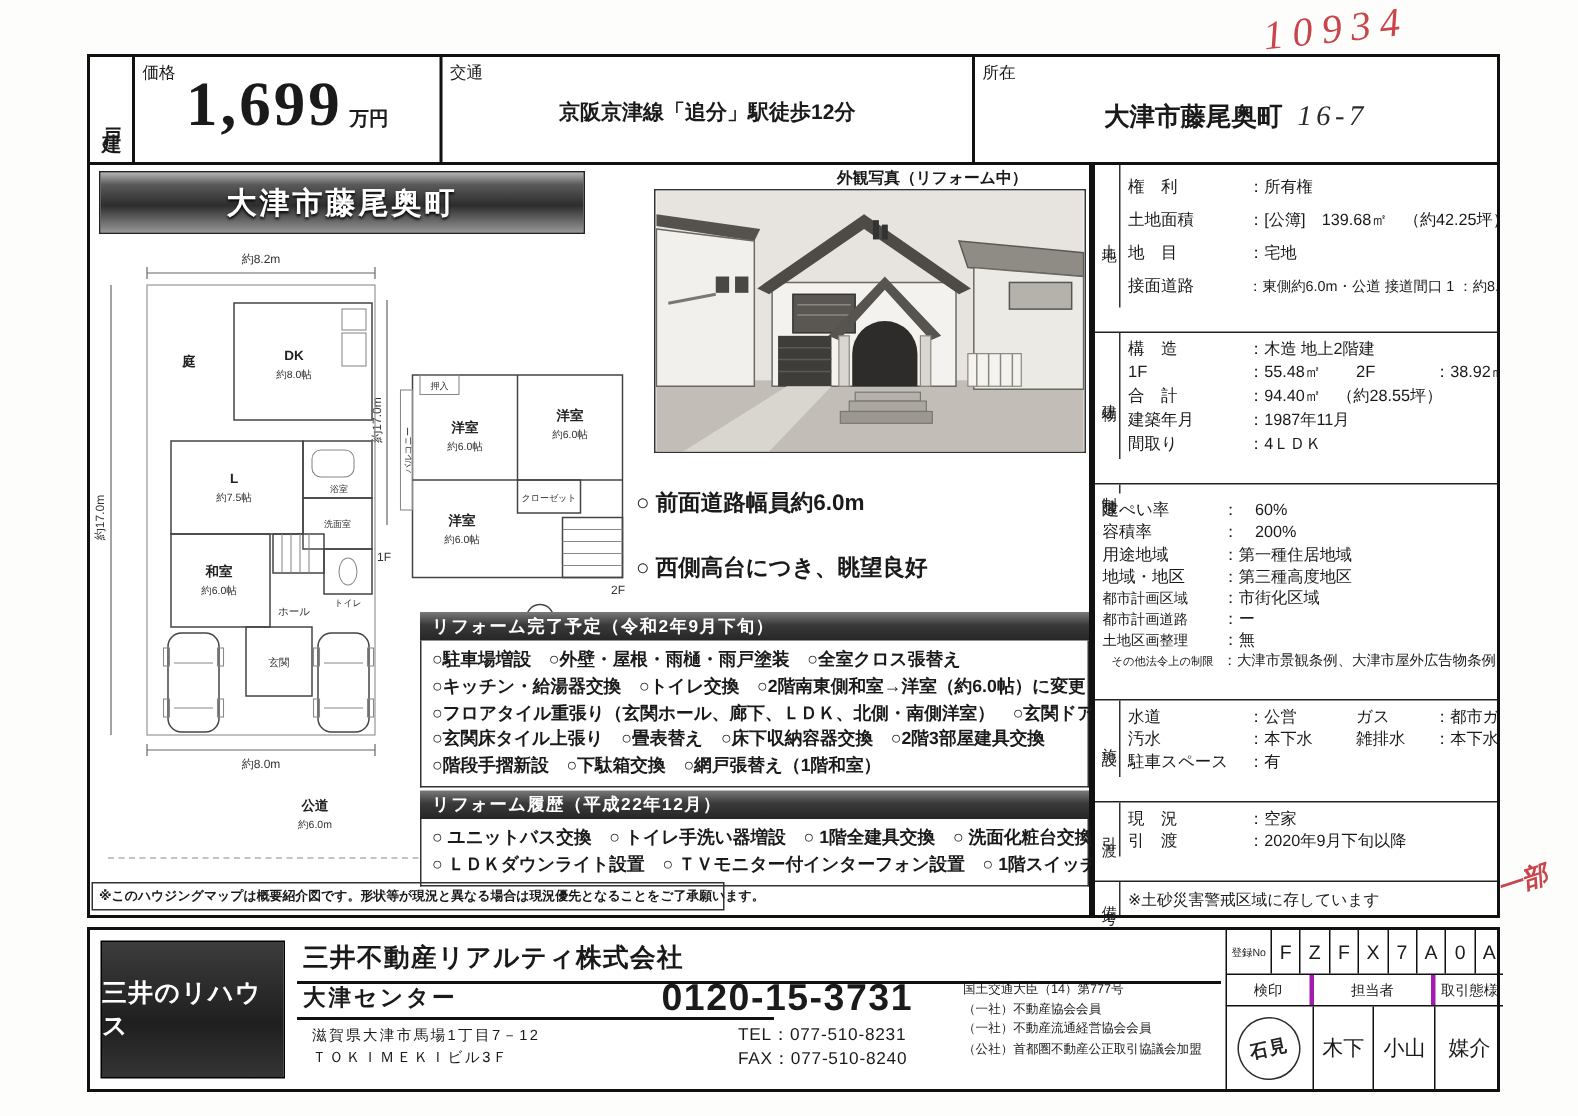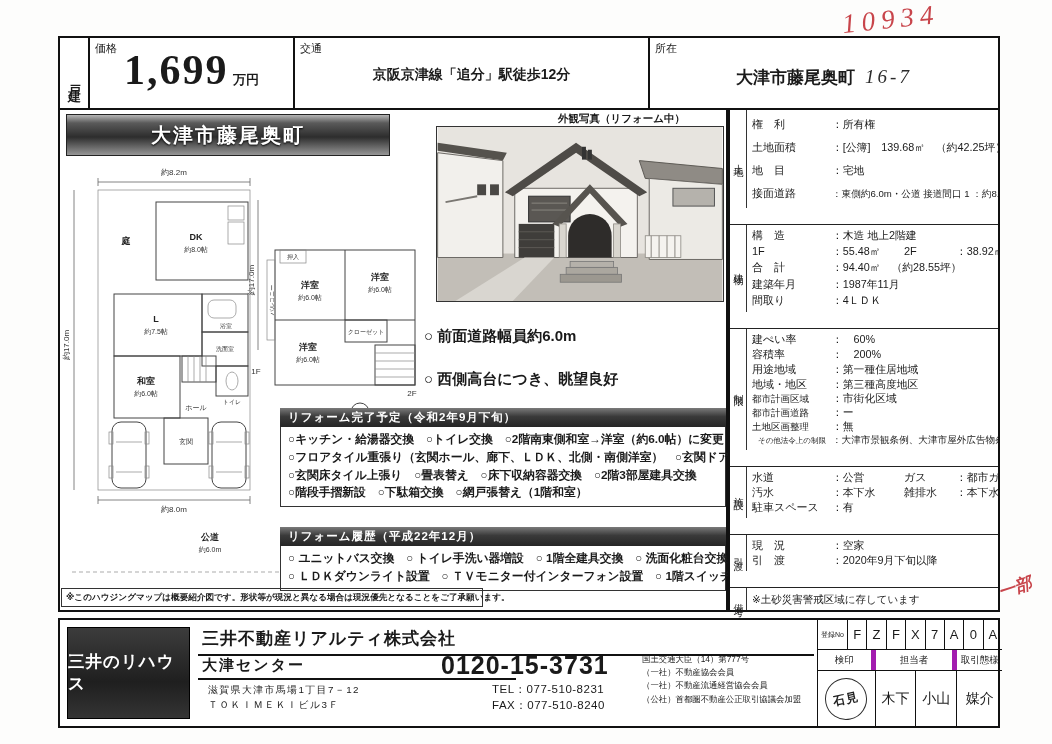--- a/index.html
+++ b/index.html
@@ -73,21 +73,21 @@
   .gside span { writing-mode:vertical-rl; text-orientation:upright; font-size:10px; letter-spacing:3px; }
   .gbody { flex:1; padding:3px 5px; display:flex; flex-direction:column; justify-content:space-around; overflow:hidden; }
   .drow { display:flex; align-items:baseline; white-space:nowrap; }
   .dl { width:80px; flex:none; font-size:11px; }
   .dl.sm { font-size:9.5px; }
   .dl.xs { font-size:7.5px;text-align:center; }
   .dv { font-size:10.8px; }
   .dv.vsm { font-size:9.6px; }
   .dl2 { width:52px; flex:none; font-size:11px; margin-left:8px; }
   .dv1 { width:64px; flex:none; font-size:10.8px; }
-  .g-land { height:113px; } .g-building { height:102px; } .g-restriction { height:130px; }
+  .g-land { height:113px; } .g-building { height:102px; } .g-restriction { height:130px;flex-direction:column; }
   .g-facility { height:57px; } .g-handover { height:43px; } .g-remarks { flex:1; }
   .remark-text { font-size:10.5px; padding-top:2px; }
 
   
   .footer { position:absolute; left:58px; top:618px; width:942px; height:110px; border:2px solid #111; background:#fff; }
   .logo { position:absolute; left:7px; top:7px; width:123px; height:92px;
     background:linear-gradient(180deg,#3c3c3c,#1f1f1f 60%,#343434); border:1px solid #000;
     display:flex; align-items:center; justify-content:center; }
   .logo span { color:#fff; font-size:16.5px; font-weight:bold; letter-spacing:1px; }
   .company { position:absolute; left:138px; top:4px; width:616px; font-size:17px; font-weight:bold;
@@ -100,21 +100,21 @@
   .telfax { position:absolute; left:432px; font-size:11.5px; letter-spacing:0.5px; }
   .tel { top:62px; } .fax { top:78px; }
   .license { position:absolute; left:582px; top:33px; width:156px; }
   .license div { font-size:8.4px; line-height:13.2px; white-space:nowrap; }
   .regtable { position:absolute; left:757px; top:0; width:185px; height:106px; border-left:1.5px solid #111; display:flex; flex-direction:column; }
   .reg-row1 { height:30px; display:flex; border-bottom:1px solid #111; }
   .regno-label { width:30px; font-size:7px; display:flex; align-items:center; justify-content:center; border-right:1px solid #111; }
   .reg-cell { flex:1; border-right:1px solid #111; display:flex; align-items:center; justify-content:center; font-size:13px; }
   .reg-cell:last-child { border-right:none; }
   .reg-row2 { height:21px; display:flex; border-bottom:1px solid #111; }
-  .reg-h { font-size:9.5px; display:flex; align-items:center; justify-content:center; border-right:5px solid #a21caf; }
+  .reg-h { font-size:9.5px; display:flex; align-items:center; justify-content:center; border-right:3px solid #a21caf; }
   .reg-h:last-child, .reg-c:last-child { border-right:none; }
   .w-seal { width:58px; } .w-staff { width:82px; } .w-deal { width:45px; } .w-half { width:41px; }
   .reg-row3 { flex:1; display:flex; }
   .reg-c { display:flex; align-items:center; justify-content:center; font-size:14px; border-right:1px solid #111; }
   .stamp { width:42px; height:42px; border:1.5px solid #2d2d2d; border-radius:50%;
     display:flex; align-items:center; justify-content:center; font-size:12px; letter-spacing:1px;
     transform:rotate(-12deg); color:#222; font-weight:600; }
 </style>
 </head>
 <body>
@@ -303,20 +303,21 @@
     <div class="bullets">
       <div class="bullet">○ 前面道路幅員約6.0m</div>
       <div class="bullet">○ 西側高台につき、眺望良好</div>
       <div class="bullet">○ 京阪京津線「追分」駅徒歩12分</div>
       <div class="bullet">○ 普通車2台駐車可能</div>
     </div>
 
     <div class="reform-box rb1">
       <div class="reform-head">リフォーム完了予定（令和2年9月下旬）</div>
       <div class="reform-body">
+        <div class="reform-line">○駐車場増設　○外壁・屋根・雨樋・雨戸塗装　○全室クロス張替え</div>
         <div class="reform-line">○キッチン・給湯器交換　○トイレ交換　○2階南東側和室→洋室（約6.0帖）に変更</div>
         <div class="reform-line">○フロアタイル重張り（玄関ホール、廊下、ＬＤＫ、北側・南側洋室）　○玄関ドア交換</div>
         <div class="reform-line">○玄関床タイル上張り　○畳表替え　○床下収納容器交換　○2階3部屋建具交換</div>
         <div class="reform-line">○階段手摺新設　○下駄箱交換　○網戸張替え（1階和室）</div>
       </div>
     </div>
 
     <div class="reform-box rb2">
       <div class="reform-head">リフォーム履歴（平成22年12月）</div>
       <div class="reform-body">

